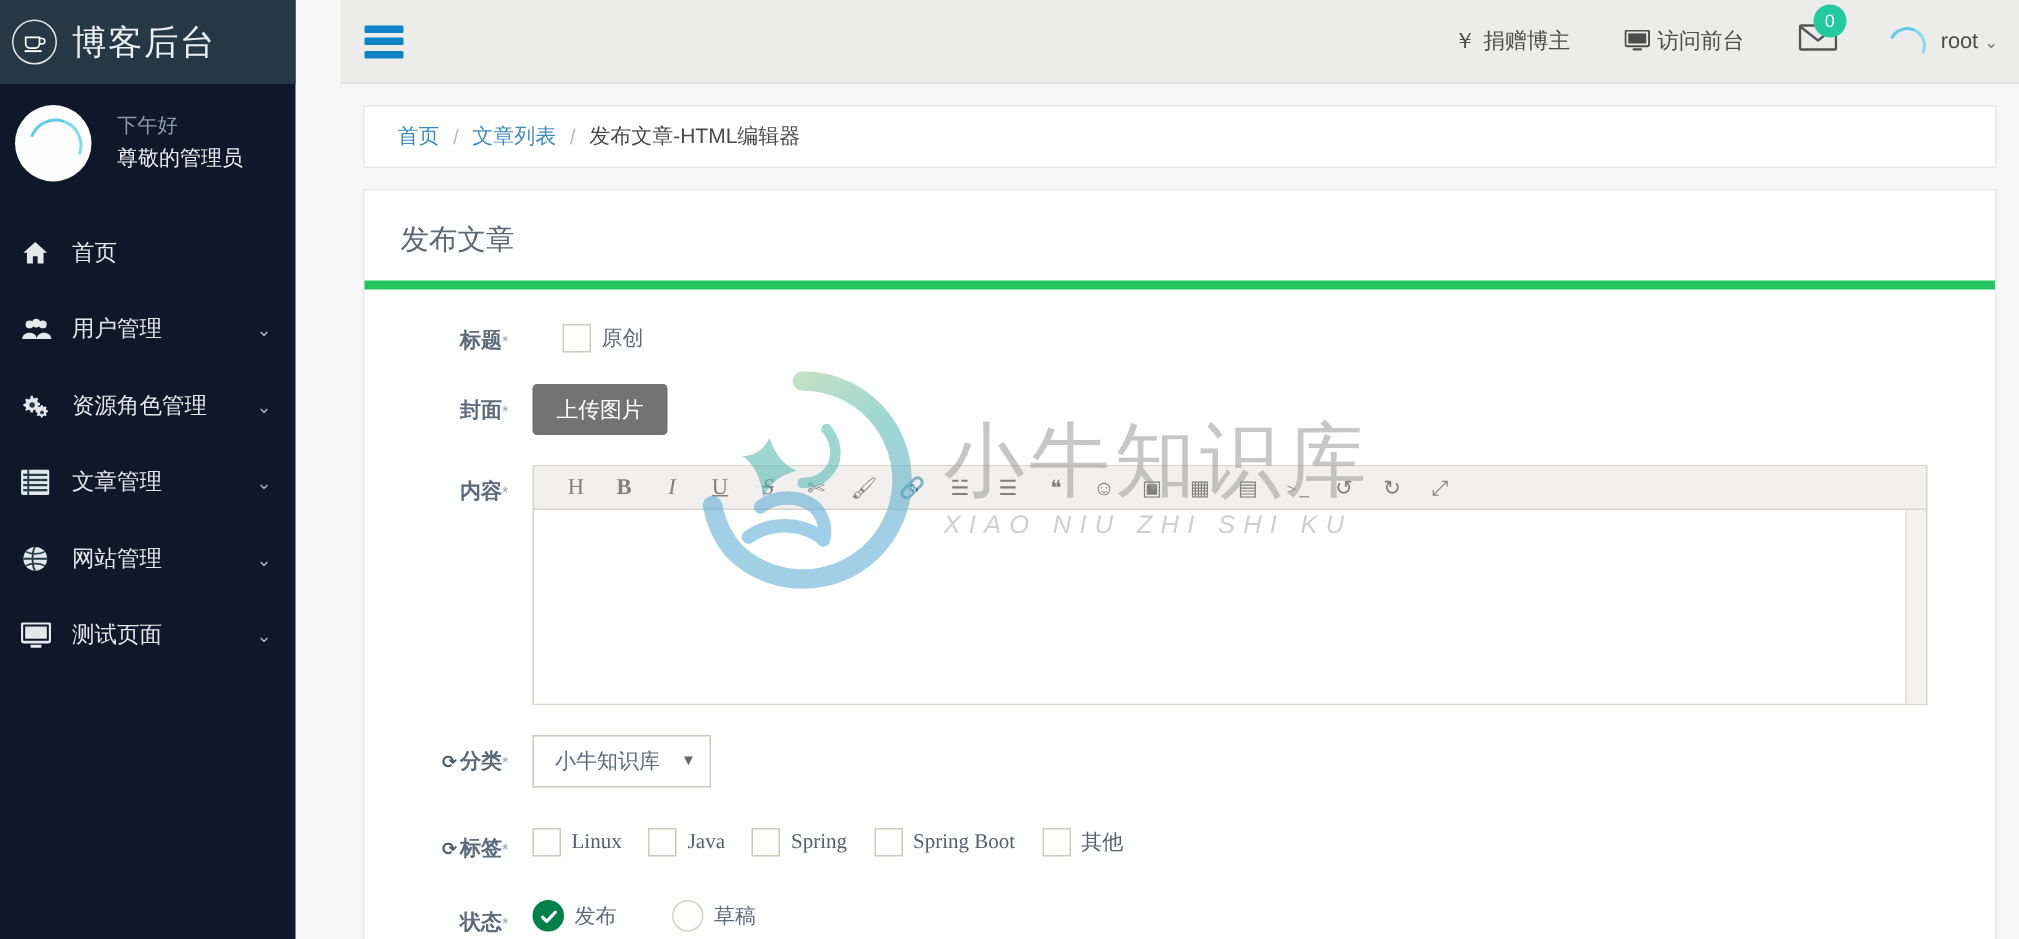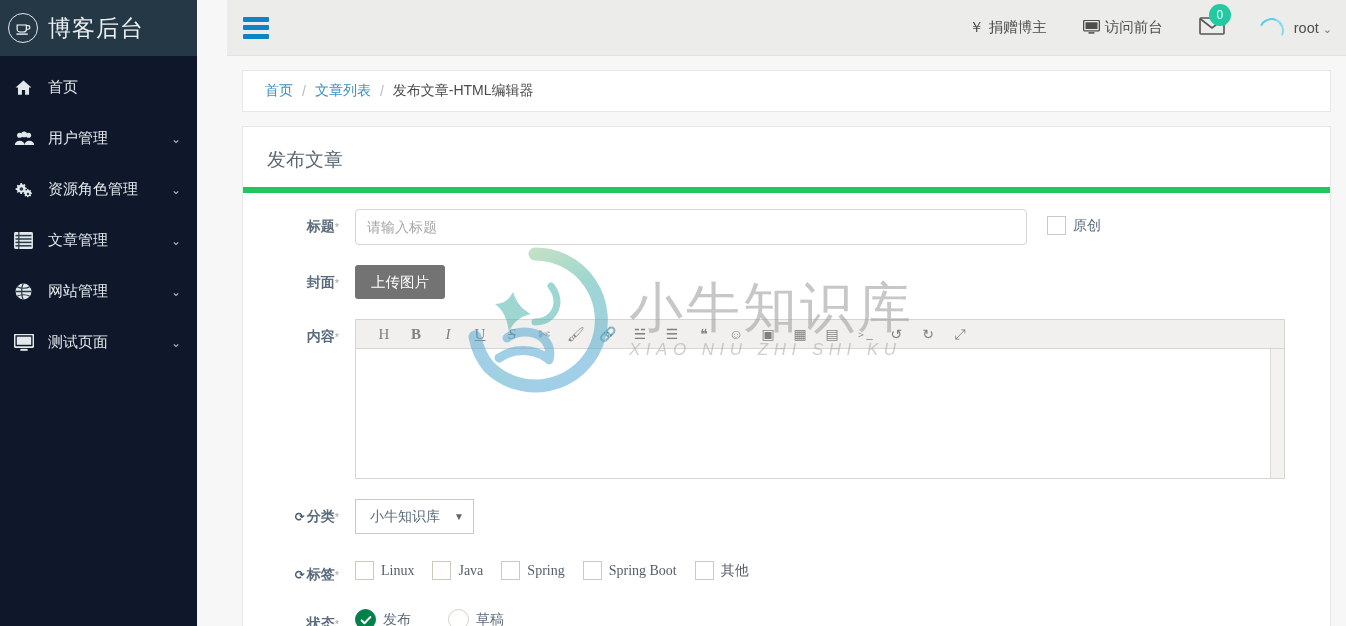--- a/index.html
+++ b/index.html
@@ -293,20 +293,27 @@
   <div class="brand">
     <span class="brand-logo">
       <svg width="17" height="17" viewBox="0 0 24 24" fill="#fff">
         <path d="M3 7h13v6a4 4 0 0 1-4 4H7a4 4 0 0 1-4-4V7zm13 1h2.5a2.5 2.5 0 0 1 0 5H16V8z" fill="none" stroke="#fff" stroke-width="1.6"></path>
         <rect x="2" y="19" width="16" height="1.8" fill="#fff"></rect>
       </svg>
     </span>
     <span class="brand-title">博客后台</span>
   </div>
 
+  <div class="userpanel">
+    <div class="avatar"></div>
+    <div class="usertext">
+      <div class="greet">下午好</div>
+      <div class="uname">尊敬的管理员</div>
+    </div>
+  </div>
 
   <div class="nav">
 
     <div class="nav-item">
       <span class="nav-ico">
         <svg width="19" height="19" viewBox="0 0 24 24" fill="#e3e8eb">
             <path d="M12 3L2 12h3v9h5v-6h4v6h5v-9h3z"></path>
           </svg>
       </span>
       <span class="nav-label">首页</span>
@@ -440,21 +447,20 @@
     <div class="card-head">
       <span class="card-title">发布文章</span>
     </div>
 
     <div class="form">
 
       <div class="row">
         <div class="lab">
           <span>标题</span><span class="req">*</span>
         </div>
-        <input class="title-input" type="text" placeholder="请输入标题" style="">
         <div class="chk-orig">
           <span class="cbox"></span>
           <span class="chk-lab">原创</span>
         </div>
       </div>
 
       <div class="row">
         <div class="lab">
           <span>封面</span><span class="req">*</span>
         </div>

